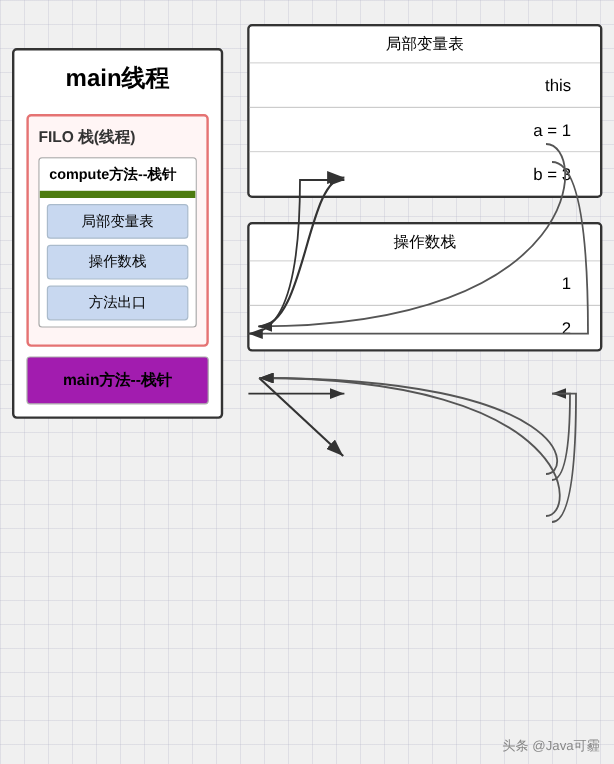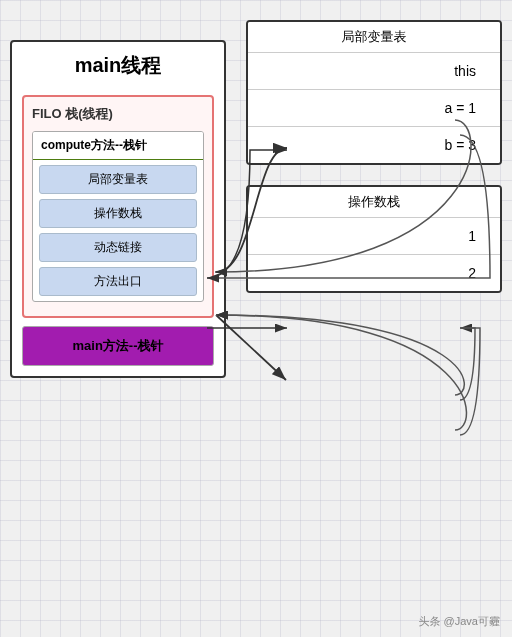--- a/index.html
+++ b/index.html
@@ -26,21 +26,21 @@
       align-items: flex-start;
       gap: 20px;
     }
 
     
     .main-thread-box {
       background: white;
       border: 2px solid #333;
       border-radius: 4px;
       padding: 10px;
-      width: 216px;
+      width: 176px;
       flex-shrink: 0;
       margin-top: 20px;
     }
 
     .main-thread-title {
       text-align: center;
       font-size: 20px;
       font-weight: bold;
       margin-bottom: 10px;
       padding-bottom: 6px;
@@ -69,21 +69,21 @@
       background: white;
       border-radius: 3px;
       margin-bottom: 6px;
       overflow: hidden;
     }
 
     .compute-frame-title {
       font-size: 12px;
       font-weight: bold;
       padding: 5px 8px;
-      border-bottom: 1px solid #4d7c0f;
+      border-bottom: 6px solid #4d7c0f;
       background: white;
     }
 
     .frame-item {
       background: #c8d8f0;
       border: 1px solid #aabbcc;
       border-radius: 3px;
       margin: 5px 6px;
       padding: 5px 8px;
       font-size: 12px;
@@ -163,21 +163,20 @@
   <div class="main-thread-box">
     <div class="main-thread-title">main线程</div>
 
     <div class="filo-box">
       <div class="filo-title">FILO 栈(线程)</div>
 
       <div class="compute-frame">
         <div class="compute-frame-title">compute方法--栈针</div>
         <div class="frame-item">局部变量表</div>
         <div class="frame-item">操作数栈</div>
-        <div class="frame-item">动态链接</div>
         <div class="frame-item">方法出口</div>
       </div>
     </div>
 
     <div class="main-frame">main方法--栈针</div>
   </div>
 
   <div class="right-column">
 
     <div class="table-box">

